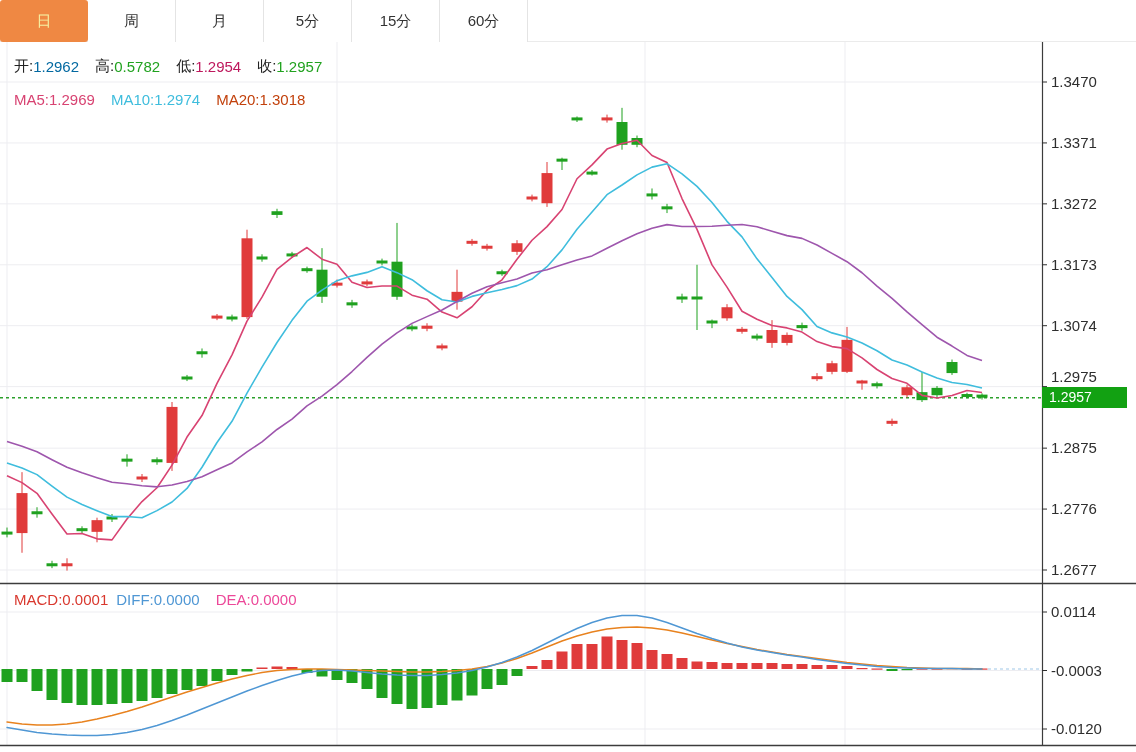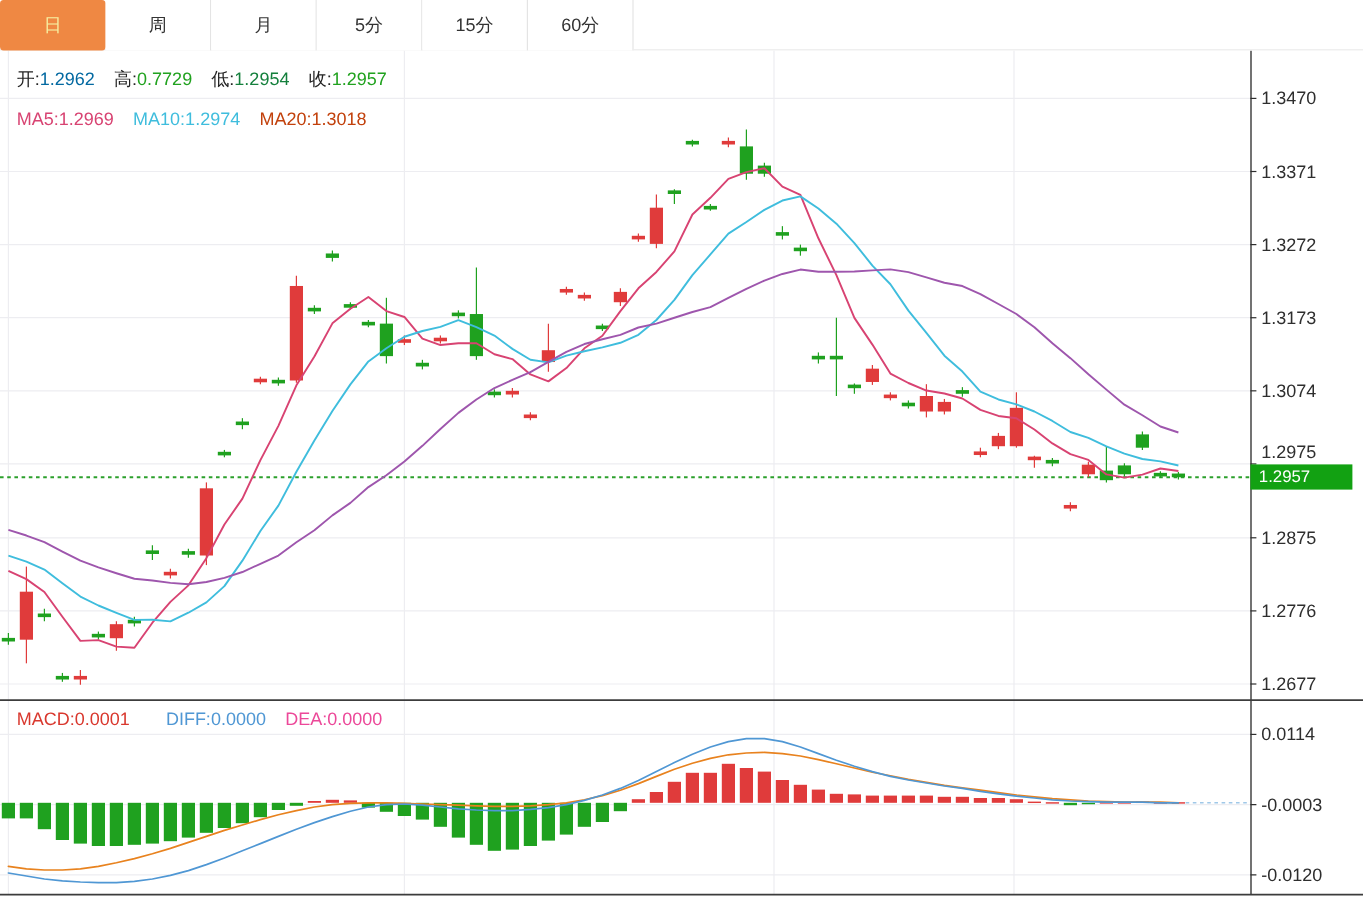--- a/index.html
+++ b/index.html
@@ -431,25 +431,25 @@
     <div class="tab">60分</div>
   </div>
 
 <div class="info-row" style="top:57px;">
   <span class="grp">
       <span class="lbl" style="color: rgb(34, 34, 34);">开:</span>
       <span style="color: #0369a1;">1.2962</span>
     </span>
   <span class="grp">
       <span class="lbl" style="color: rgb(34, 34, 34);">高:</span>
-      <span style="color: rgb(33, 162, 31);">0.7729</span>
+      <span style="color: rgb(33, 162, 31);">0.5782</span>
     </span>
   <span class="grp">
       <span class="lbl" style="color: rgb(34, 34, 34);">低:</span>
-      <span style="color: #15803d;">1.2954</span>
+      <span style="color: #be185d;">1.2954</span>
     </span>
   <span class="grp">
       <span class="lbl" style="color: rgb(34, 34, 34);">收:</span>
       <span style="color: rgb(33, 162, 31);">1.2957</span>
     </span>
 </div>
 
 <div class="info-row" style="top:91px;">
   <span class="grp" style="color: rgb(216, 67, 114);">
       <span>MA5: </span>
@@ -459,21 +459,21 @@
       <span>MA10: </span>
       <span>1.2974</span>
     </span>
   <span class="grp" style="color: #c2410c;">
       <span>MA20: </span>
       <span>1.3018</span>
     </span>
 </div>
 
 <div class="info-row" style="top:591px;">
-  <span class="grp" style="margin-right: 30px; color: rgb(217, 56, 46);">
+  <span class="grp" style="margin-right: 8px; color: rgb(217, 56, 46);">
       <span>MACD:</span>
       <span>0.0001</span>
     </span>
   <span class="grp" style="color: rgb(79, 151, 212);">
       <span>DIFF:</span>
       <span>0.0000</span>
     </span>
   <span class="grp" style="color: #ec4899;">
       <span>DEA:</span>
       <span>0.0000</span>

